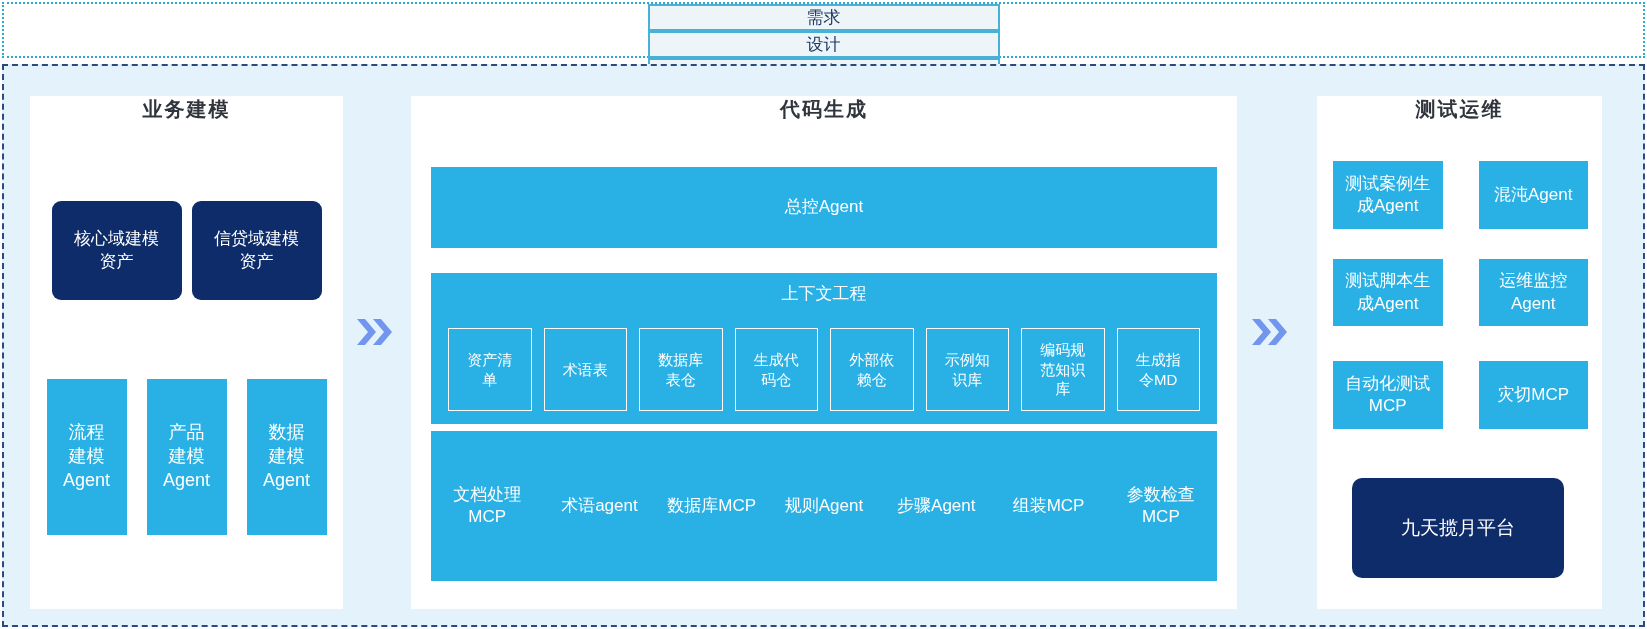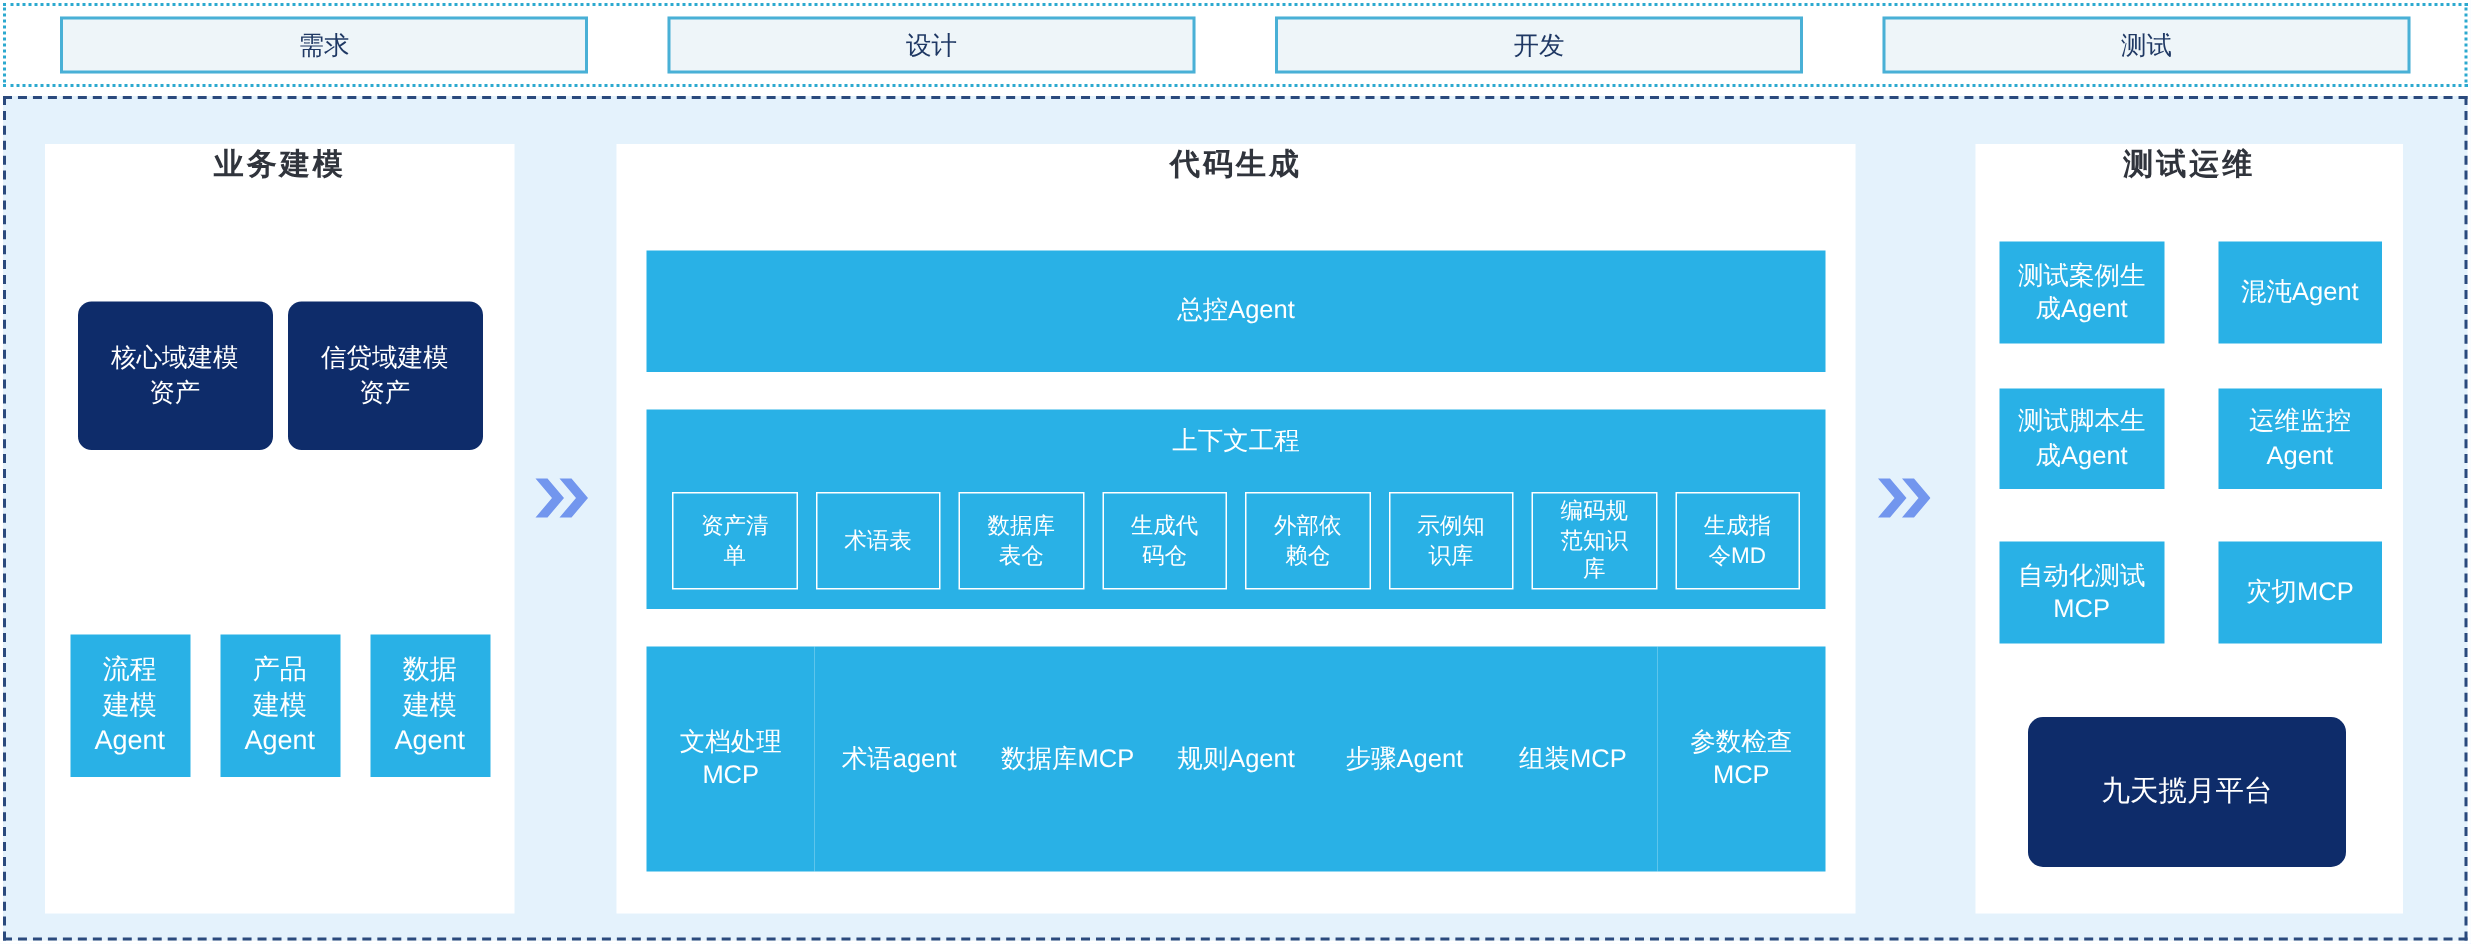--- a/index.html
+++ b/index.html
@@ -15,21 +15,21 @@
     --phase-text:#1f3864;
   }
   *{box-sizing:border-box;margin:0;padding:0;}
   html,body{width:1647px;height:629px;background:#fff;overflow:hidden;
     font-family:"Liberation Sans","DejaVu Sans",sans-serif;}
   .stage{position:relative;width:1647px;height:629px;background:#fff;}
 
   
   .top-strip{position:absolute;left:2px;top:2px;right:2px;height:56px;
     border:2px dotted var(--dotted-border);background:#fff;
-    display:flex;align-items:center;justify-content:space-between;padding:0 36px;}
+    display:flex;align-items:center;justify-content:space-between;padding:0 36px;flex-direction:column;}
   .phase-box{width:352px;height:38px;background:#eef5f9;border:2px solid var(--phase-border);
     display:flex;align-items:center;justify-content:center;
     font-size:17px;color:var(--phase-text);}
 
   
   .main{position:absolute;left:2px;top:64px;right:2px;bottom:2px;
     border:2px dashed var(--dashed-border);background:var(--section-bg);}
 
   .panel{position:absolute;top:30px;height:513px;background:var(--panel-bg);}
   .panel-title{margin-top:0;text-align:center;font-size:20px;font-weight:bold;
@@ -40,26 +40,26 @@
   .dark-box{background:var(--navy);color:#fff;display:flex;align-items:center;
     justify-content:center;text-align:center;line-height:1.35;border-radius:9px;}
 
   
   .panel-left{left:26px;width:313px;}
   .asset-row{position:absolute;top:105px;left:0;right:0;display:flex;
     justify-content:center;gap:10px;border-radius:14px;}
   .asset-row .dark-box{width:130px;height:99px;font-size:17px;padding:0 15px;}
   .bm-agent-row{position:absolute;top:283px;left:0;right:0;display:flex;
     justify-content:center;gap:20px;}
-  .bm-agent-row .cyan-box{width:80px;height:95px;font-size:18px;padding:0 14px;margin-top:44px;}
+  .bm-agent-row .cyan-box{width:80px;height:156px;font-size:18px;padding:0 14px;}
 
   
   .panel-mid{left:407px;width:826px;}
   .master-bar{position:absolute;top:71px;left:20px;right:20px;height:81px;font-size:17px;}
-  .context-block{position:absolute;top:177px;left:20px;right:20px;height:133px;
+  .context-block{position:absolute;top:177px;left:20px;right:20px;height:151px;
     background:var(--cyan);}
   .context-title{padding-top:9px;text-align:center;color:#fff;font-size:17px;}
   .context-items{position:absolute;top:55px;left:17px;right:17px;bottom:13px;
     display:flex;gap:12px;}
   .context-items .ctx-box{flex:1;border:1px solid #fff;color:#fff;display:flex;
     align-items:center;justify-content:center;text-align:center;font-size:15px;
     line-height:1.3;padding:0 12px;}
   .tools-row{position:absolute;top:335px;left:20px;right:20px;height:150px;
     display:flex;}
   .tools-row .cyan-box{flex:1;font-size:17px;padding:0 6px;}

